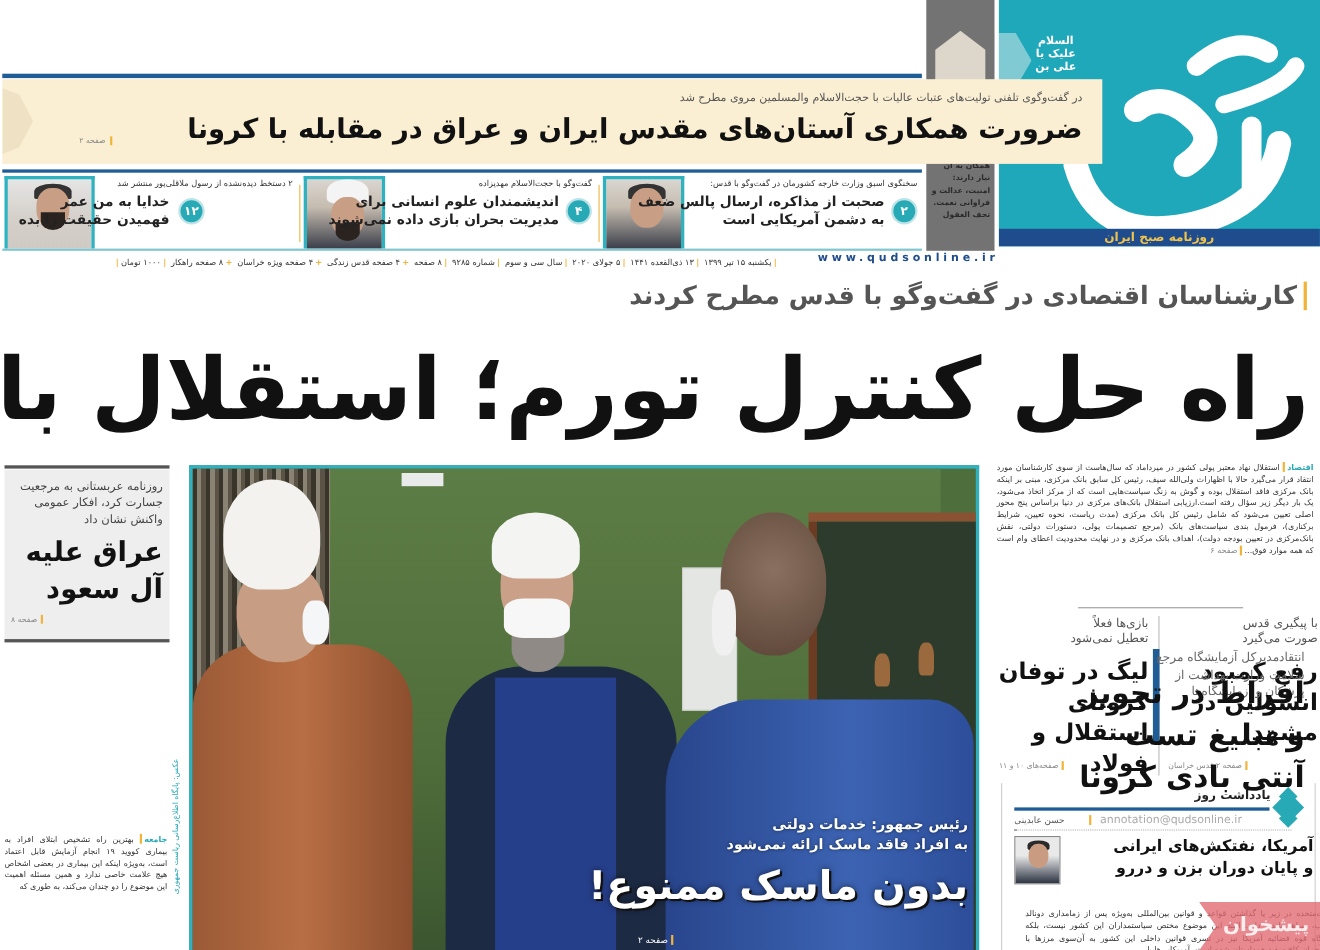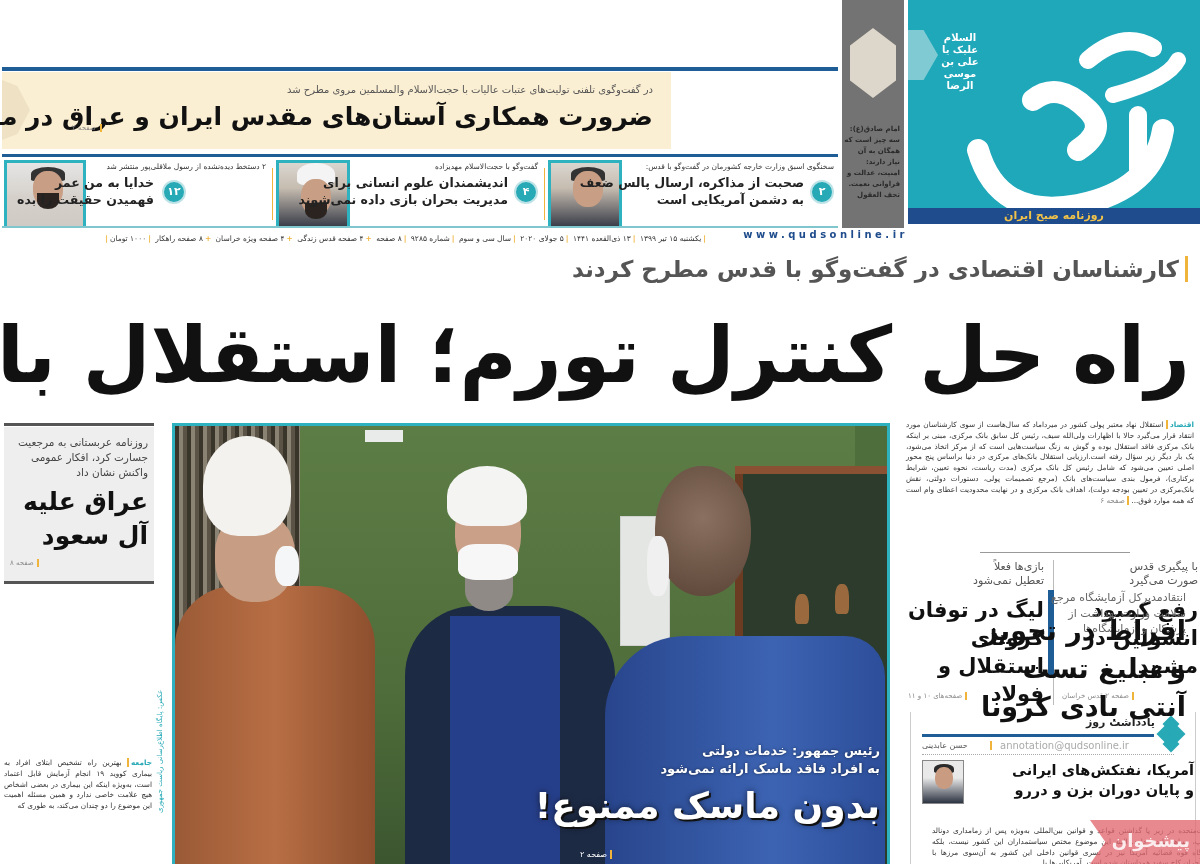--- a/index.html
+++ b/index.html
@@ -16,21 +16,21 @@
   .mast-logo .ornament { position: absolute; left: -6px; top: 30px; width: 36px; height: 50px; background: #cfe9e7; clip-path: polygon(0 0, 60% 0, 100% 50%, 60% 100%, 0 100%); opacity: .55; }
 
   .hadith { left: 842px; top: 0; width: 62px; height: 228px; background: #737373; }
   .hadith .orn { position: absolute; left: 8px; top: 28px; width: 46px; height: 70px; background: #f7efe0; clip-path: polygon(50% 0, 100% 25%, 100% 75%, 50% 100%, 0 75%, 0 25%); opacity: .8; }
   .hadith .txt { position: absolute; right: 4px; top: 124px; width: 56px; font-size: 7px; line-height: 11px; color: #2a2a2a; text-align: right; font-weight: bold; }
 
   .site-url { left: 712px; top: 229px; width: 196px; height: 14px; font-family: "DejaVu Sans", sans-serif; font-size: 10px; color: #1f4c8c; letter-spacing: 3.5px; direction: ltr; text-align: right; font-weight: bold; }
 
   
   .top-rule { left: 2px; top: 67px; width: 836px; height: 4px; background: #1f5d97; }
-  .banner { left: 2px; top: 72px; width: 669px; height: 77px; background: #fbefd3; padding-left: 39px; }
+  .banner { left: 2px; top: 72px; width: 1000px; height: 77px; background: #fbefd3; padding-left: 39px; }
   .banner .orn { position: absolute; left: 0; top: 8px; width: 28px; height: 60px; background: #efe2c4; clip-path: polygon(0 0, 55% 10%, 100% 50%, 55% 90%, 0 100%); }
   .banner .kicker { position: absolute; right: 18px; top: 12px; font-size: 10px; color: #555; }
   .banner .headline { position: absolute; right: 18px; top: 30px; font-size: 25px; font-weight: bold; color: #111; white-space: nowrap; }
   .banner .pageref { position: absolute; left: 70px; top: 52px; font-size: 7px; color: #888; border-right: 2px solid #f0b43a; padding-right: 4px; }
 
   
   .teaser-rule { left: 2px; top: 154px; width: 836px; height: 3px; background: #1f5d97; }
   .teaser-rule2 { left: 2px; top: 226px; width: 836px; height: 2px; background: #7fc6cf; }
   .teaser { top: 160px; height: 66px; }
   .teaser .photo { position: absolute; top: 0; width: 74px; height: 66px; background: linear-gradient(180deg, #d9d6d0 0%, #c6bcb0 40%, #3b3f4a 100%); overflow: hidden; }

